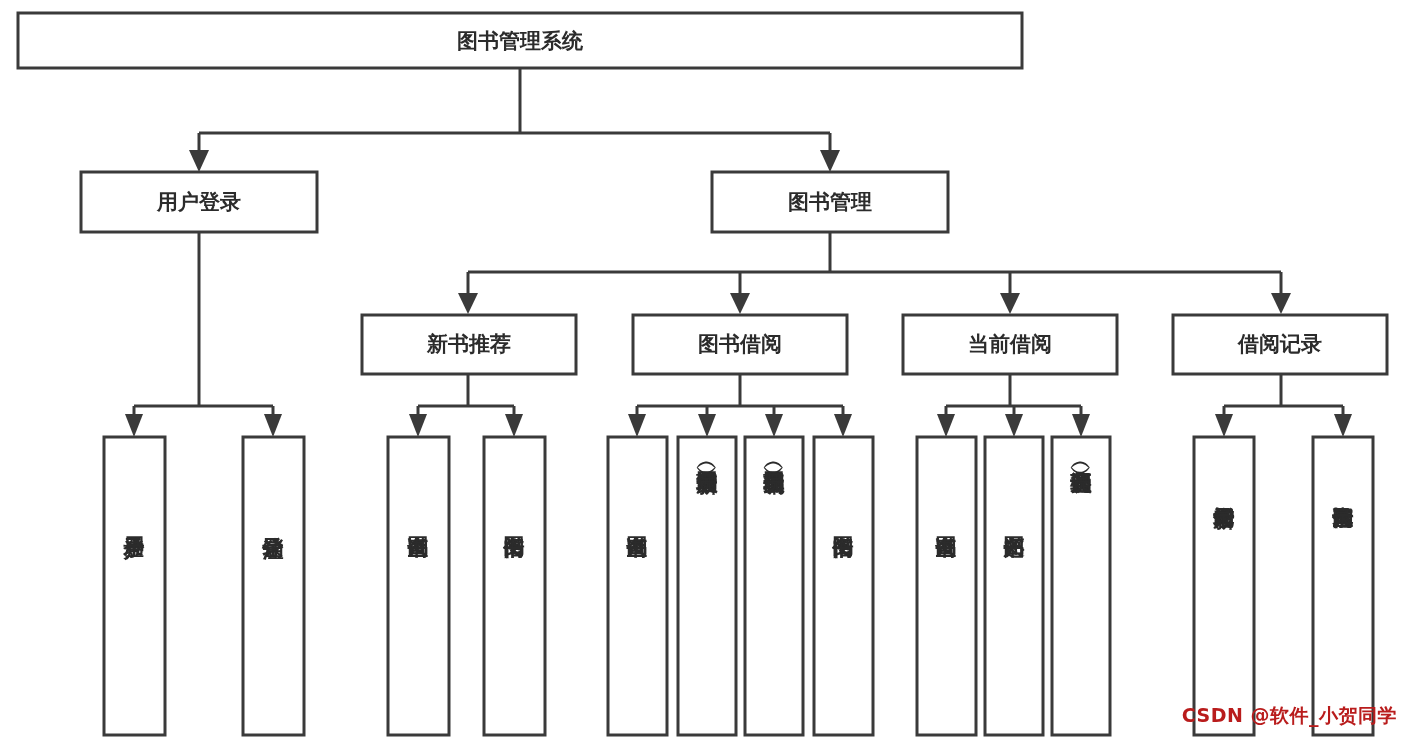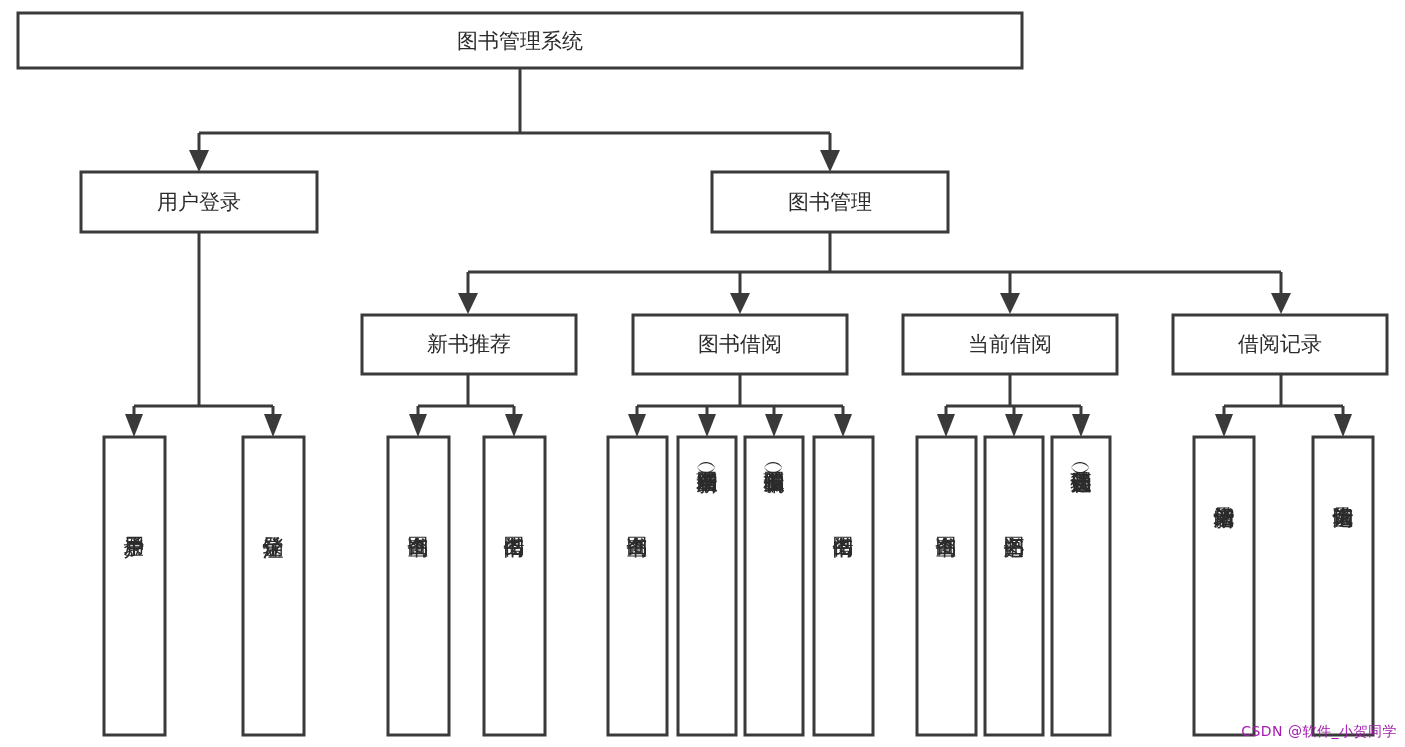--- a/index.html
+++ b/index.html
@@ -10,20 +10,21 @@
   }
   body {
     font-family: "DejaVu Sans", "Liberation Sans", sans-serif;
   }
   #diagram-root {
     position: relative;
     width: 1405px;
     height: 747px;
     background: #ffffff;
     overflow: hidden;
+    font-weight: bold;
   }
   svg#flowchart {
     display: block;
     width: 1405px;
     height: 747px;
   }
   .node-box {
     fill: #ffffff;
     stroke: #3a3a3a;
     stroke-width: 3;
@@ -46,24 +47,24 @@
   }
   .node-label-vertical {
     fill: #2b2b2b;
     font-family: "DejaVu Sans", "Liberation Sans", sans-serif;
     font-size: 21px;
     text-anchor: middle;
   }
   .watermark {
     position: absolute;
     right: 8px;
-    bottom: 6px;
-    font-family: "DejaVu Sans", "Liberation Sans", sans-serif;
-    font-size: 14px;
-    color: #a21caf;
+    bottom: 18px;
+    font-family: "DejaVu Sans", "Liberation Sans", sans-serif;
+    font-size: 19px;
+    color: #b91c1c;
     letter-spacing: 0.5px;
     white-space: nowrap;
     pointer-events: none;
   }
 </style>
 </head>
 <body>
 
 <div id="diagram-root">
 

